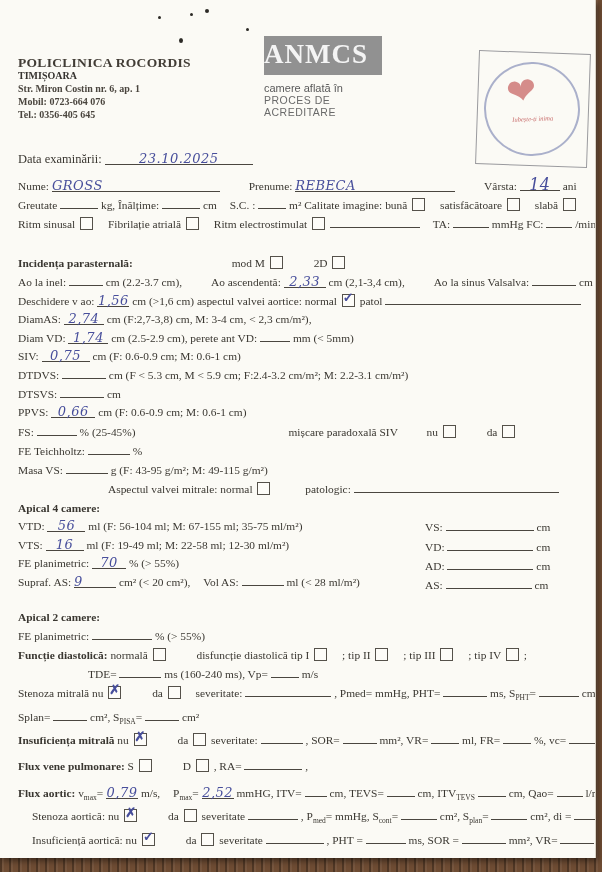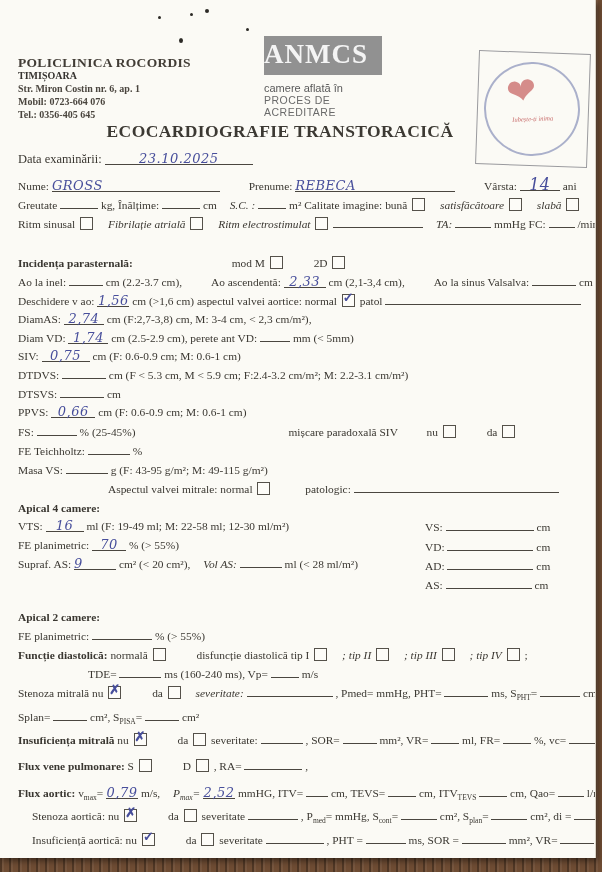--- a/index.html
+++ b/index.html
@@ -35,21 +35,21 @@
   .fbody{position:absolute;left:18px;top:180px;right:12px;font-size:11.4px;}
   .row{white-space:nowrap;margin-bottom:4.6px;line-height:13.5px;}
   .row>*{vertical-align:baseline;}
   .lbl{color:#3a3731;}
   .b{font-weight:bold;}
   .bl{display:inline-block;border-bottom:1px solid #4a463f;min-height:10px;text-align:center;}
   .hw{font-family:"DejaVu Serif",serif;font-style:italic;color:#474e9b;font-size:13px;letter-spacing:.5px;line-height:10px;}
   .hw.big{font-size:16px;}
   .cb{display:inline-block;width:11px;height:11px;border:1px solid #55514a;background:#fdfcf8;position:relative;vertical-align:-2px;margin:0 2px;}
   .mk{position:absolute;left:0;top:-4px;font-style:normal;font-weight:bold;font-size:13px;color:#474e9b;}
-  .gap{margin-left:10px;font-style:italic;}
+  .gap{margin-left:10px;}
   .gap2{margin-left:26px;}
   .cols{display:flex;}
   .colL{flex:1;}
   .colR{width:158px;}
   sub{font-size:7.5px;}
 </style>
 </head>
 <body>
 
 <div class="paper">
@@ -73,21 +73,20 @@
     <div class="s1">camere aflată în</div>
     <div class="s2">PROCES DE ACREDITARE</div>
   </div>
 
   <div class="stamp">
     <div class="circ"></div>
     <div class="heart">❤</div>
     <div class="stxt">Iubește-ți inima</div>
   </div>
 
-  <div class="title">ECOCARDIOGRAFIE TRANSTORACICĂ</div>
 
   <div class="daterow">
     <span class="lbl">Data examinării:</span>
     <span class="bl hw" style="width:148px">23.10.2025</span>
   </div>
 
   <div class="fbody">
 
     <div class="row">
       <span class="lbl">Nume:</span>
@@ -228,20 +227,25 @@
       <span class="lbl" style="margin-left:30px">patologic:</span>
       <span class="bl" style="width:205px"></span>
     </div>
 
     <div class="row" style="margin-top:6px">
       <span class="lbl b">Apical 4 camere:</span>
     </div>
 
     <div class="cols">
       <div class="colL">
+        <div class="row">
+          <span class="lbl">VTD:</span>
+          <span class="bl hw" style="width:38px">56</span>
+          <span class="lbl">ml (F: 56-104 ml;  M: 67-155 ml;  35-75 ml/m²)</span>
+        </div>
         <div class="row">
           <span class="lbl">VTS:</span>
           <span class="bl hw" style="width:38px">16</span>
           <span class="lbl">ml (F: 19-49 ml;  M: 22-58 ml;  12-30 ml/m²)</span>
         </div>
         <div class="row">
           <span class="lbl">FE planimetric:</span>
           <span class="bl hw" style="width:34px">70</span>
           <span class="lbl">% (&gt; 55%)</span>
         </div>

